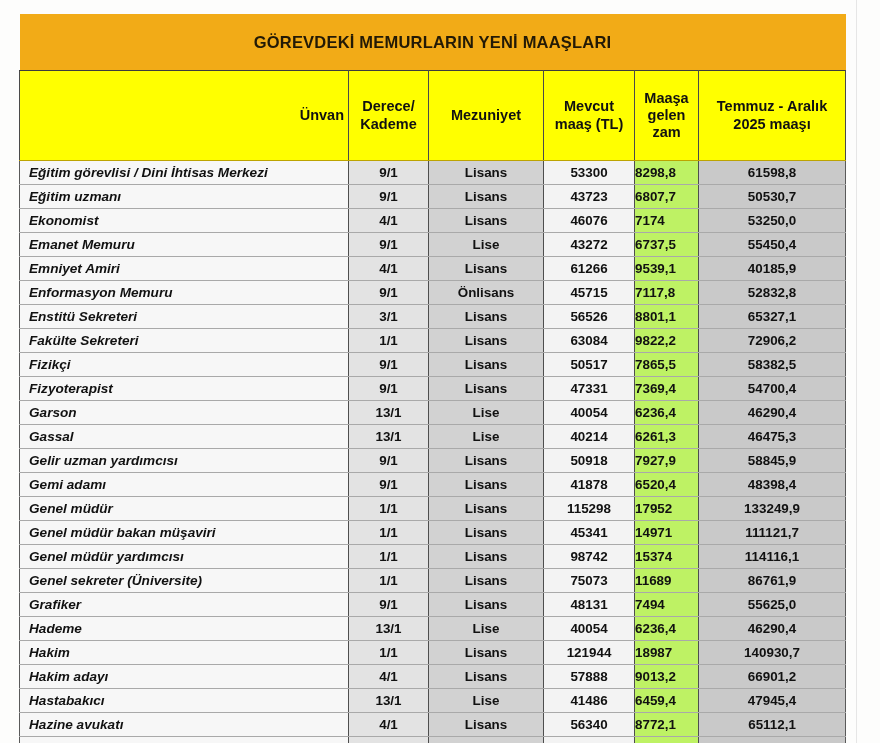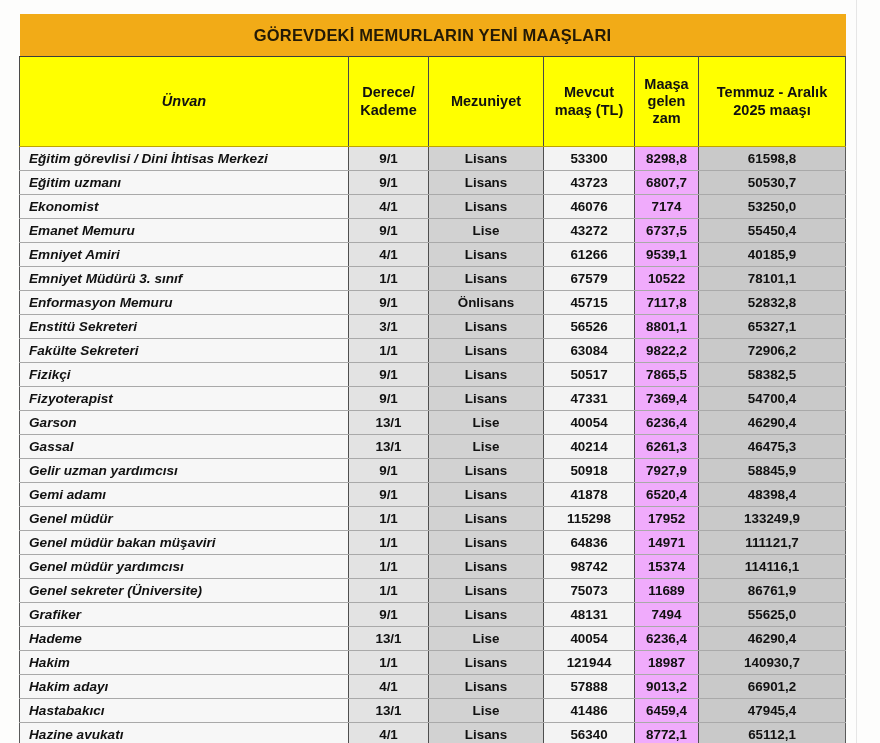--- a/index.html
+++ b/index.html
@@ -63,21 +63,21 @@
 
   
   .title-cell {
     background: #f2ab17;
     color: #231a06;
     font-size: 16.5px;
     font-weight: bold;
     text-align: center;
     letter-spacing: 0.2px;
     height: 26px;
-    padding: 8px;
+    padding: 15px;
     border: none;
     line-height: 26px;
     white-space: nowrap;
   }
 
   
   thead tr.head-row th {
     background: #ffff00;
     color: #111111;
     font-size: 14.5px;
@@ -85,24 +85,23 @@
     height: 89px;
     padding: 0 4px;
     border-left: 1px solid #4a4a4a;
     border-right: 1px solid #4a4a4a;
     border-top: 1px solid #3d3d3d;
     border-bottom: 1px solid #bda400;
     vertical-align: middle;
     line-height: 1.18;
   }
   th.h-unvan {
-    text-align: center;
+    text-align: right;
     padding-left: 9px;
     border-left: 1px solid #3d3d3d;
-    font-style: italic;
   }
   th.h-center { text-align: center; }
   th.h-last { border-right: 1px solid #3d3d3d; }
 
   
   tbody td {
     height: 23px;
     font-size: 13.4px;
     font-weight: bold;
     color: #111111;
@@ -133,22 +132,21 @@
     background: #d2d2d2;
     text-align: center;
     border-right: 1px solid #4e4e4e;
   }
   td.c-mevcut {
     background: #f3f3f3;
     text-align: center;
     border-right: 1px solid #4e4e4e;
   }
   td.c-zam {
-    background: #f0abfc;
-    text-align: center;
+    background: #bef264;
     border-right: 1px solid #4e4e4e;
   }
   td.c-yeni {
     background: #c9c9c9;
     text-align: center;
     border-right: 1px solid #5a5a5a;
     margin-left: 39px;
   }
 
   tbody tr:last-child td { border-bottom: 1px solid #5a5a5a; }
@@ -260,28 +258,20 @@
           </tr>
           <tr>
             <td class="c-unvan">Emniyet Amiri</td>
             <td class="c-derece">4/1</td>
             <td class="c-mezuniyet">Lisans</td>
             <td class="c-mevcut">61266</td>
             <td class="c-zam">9539,1</td>
             <td class="c-yeni">40185,9</td>
           </tr>
           <tr>
-            <td class="c-unvan">Emniyet Müdürü 3. sınıf</td>
-            <td class="c-derece">1/1</td>
-            <td class="c-mezuniyet">Lisans</td>
-            <td class="c-mevcut">67579</td>
-            <td class="c-zam">10522</td>
-            <td class="c-yeni">78101,1</td>
-          </tr>
-          <tr>
             <td class="c-unvan">Enformasyon Memuru</td>
             <td class="c-derece">9/1</td>
             <td class="c-mezuniyet">Önlisans</td>
             <td class="c-mevcut">45715</td>
             <td class="c-zam">7117,8</td>
             <td class="c-yeni">52832,8</td>
           </tr>
           <tr>
             <td class="c-unvan">Enstitü Sekreteri</td>
             <td class="c-derece">3/1</td>
@@ -351,21 +341,21 @@
             <td class="c-derece">1/1</td>
             <td class="c-mezuniyet">Lisans</td>
             <td class="c-mevcut">115298</td>
             <td class="c-zam">17952</td>
             <td class="c-yeni">133249,9</td>
           </tr>
           <tr>
             <td class="c-unvan">Genel müdür bakan müşaviri</td>
             <td class="c-derece">1/1</td>
             <td class="c-mezuniyet">Lisans</td>
-            <td class="c-mevcut">64836</td>
+            <td class="c-mevcut">45341</td>
             <td class="c-zam">14971</td>
             <td class="c-yeni">111121,7</td>
           </tr>
           <tr>
             <td class="c-unvan">Genel müdür yardımcısı</td>
             <td class="c-derece">1/1</td>
             <td class="c-mezuniyet">Lisans</td>
             <td class="c-mevcut">98742</td>
             <td class="c-zam">15374</td>
             <td class="c-yeni">114116,1</td>

